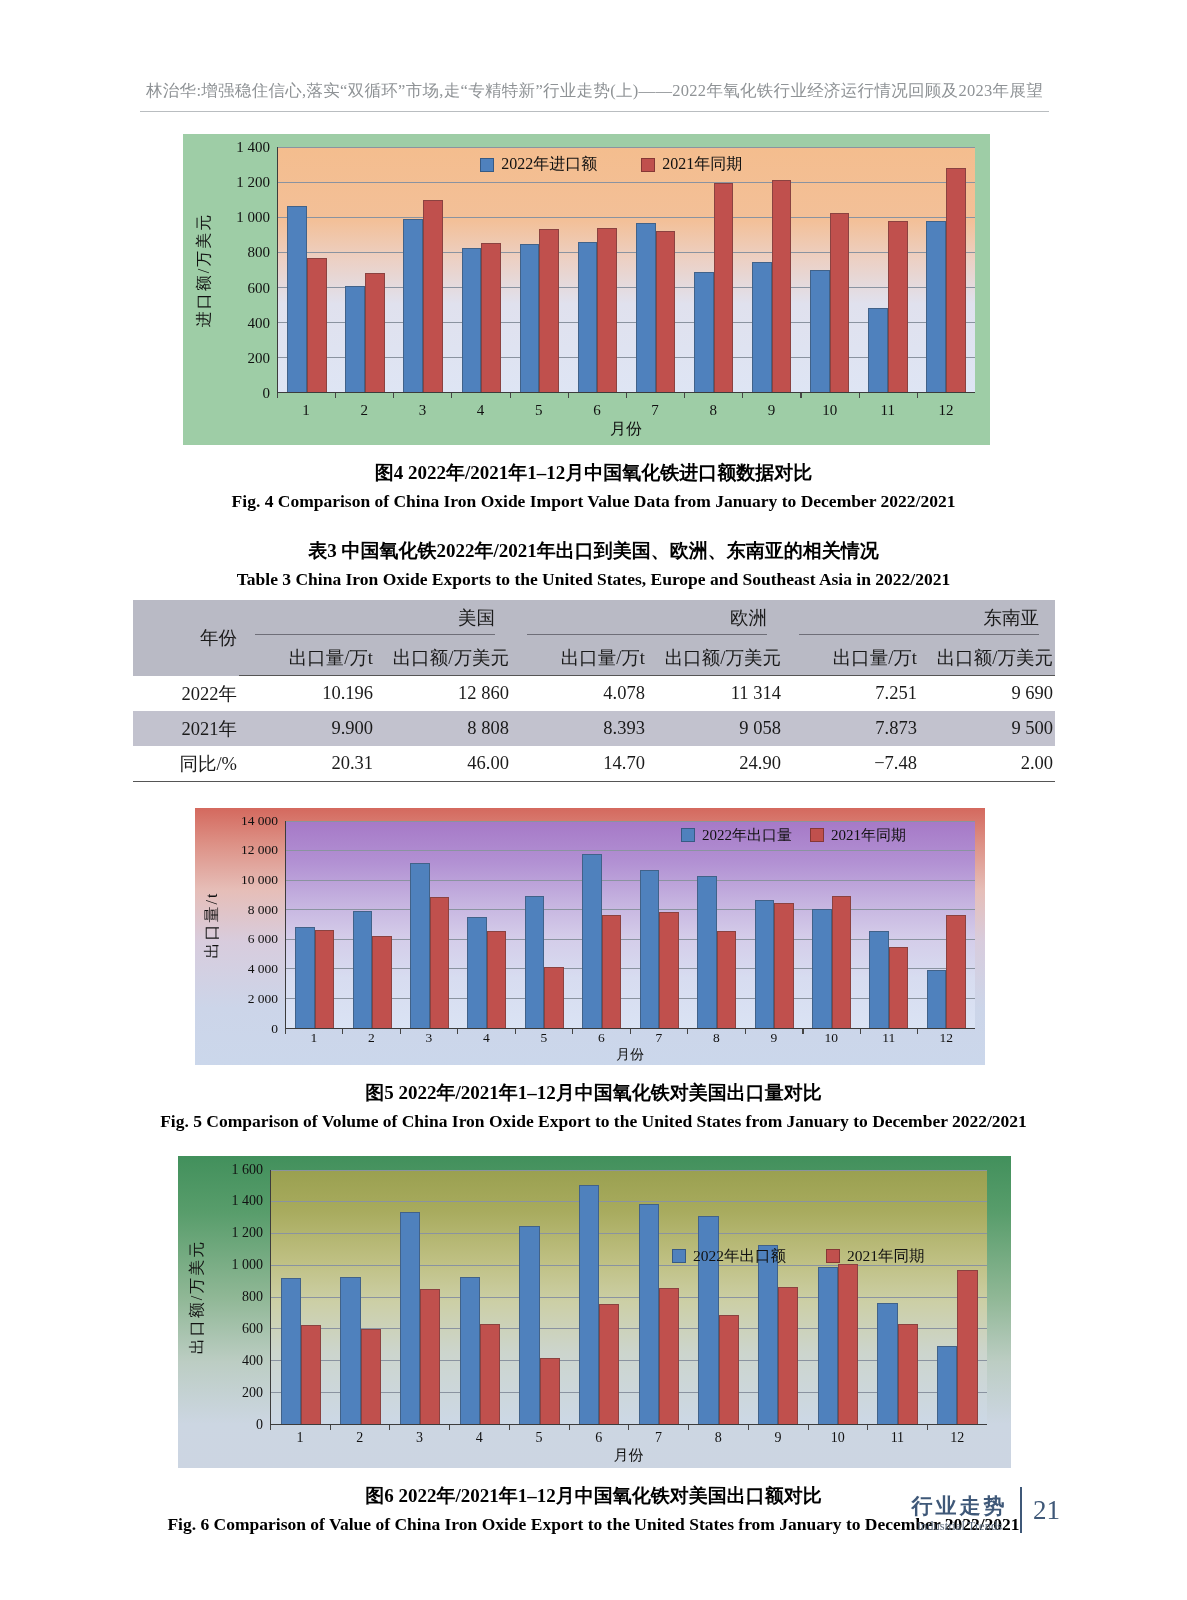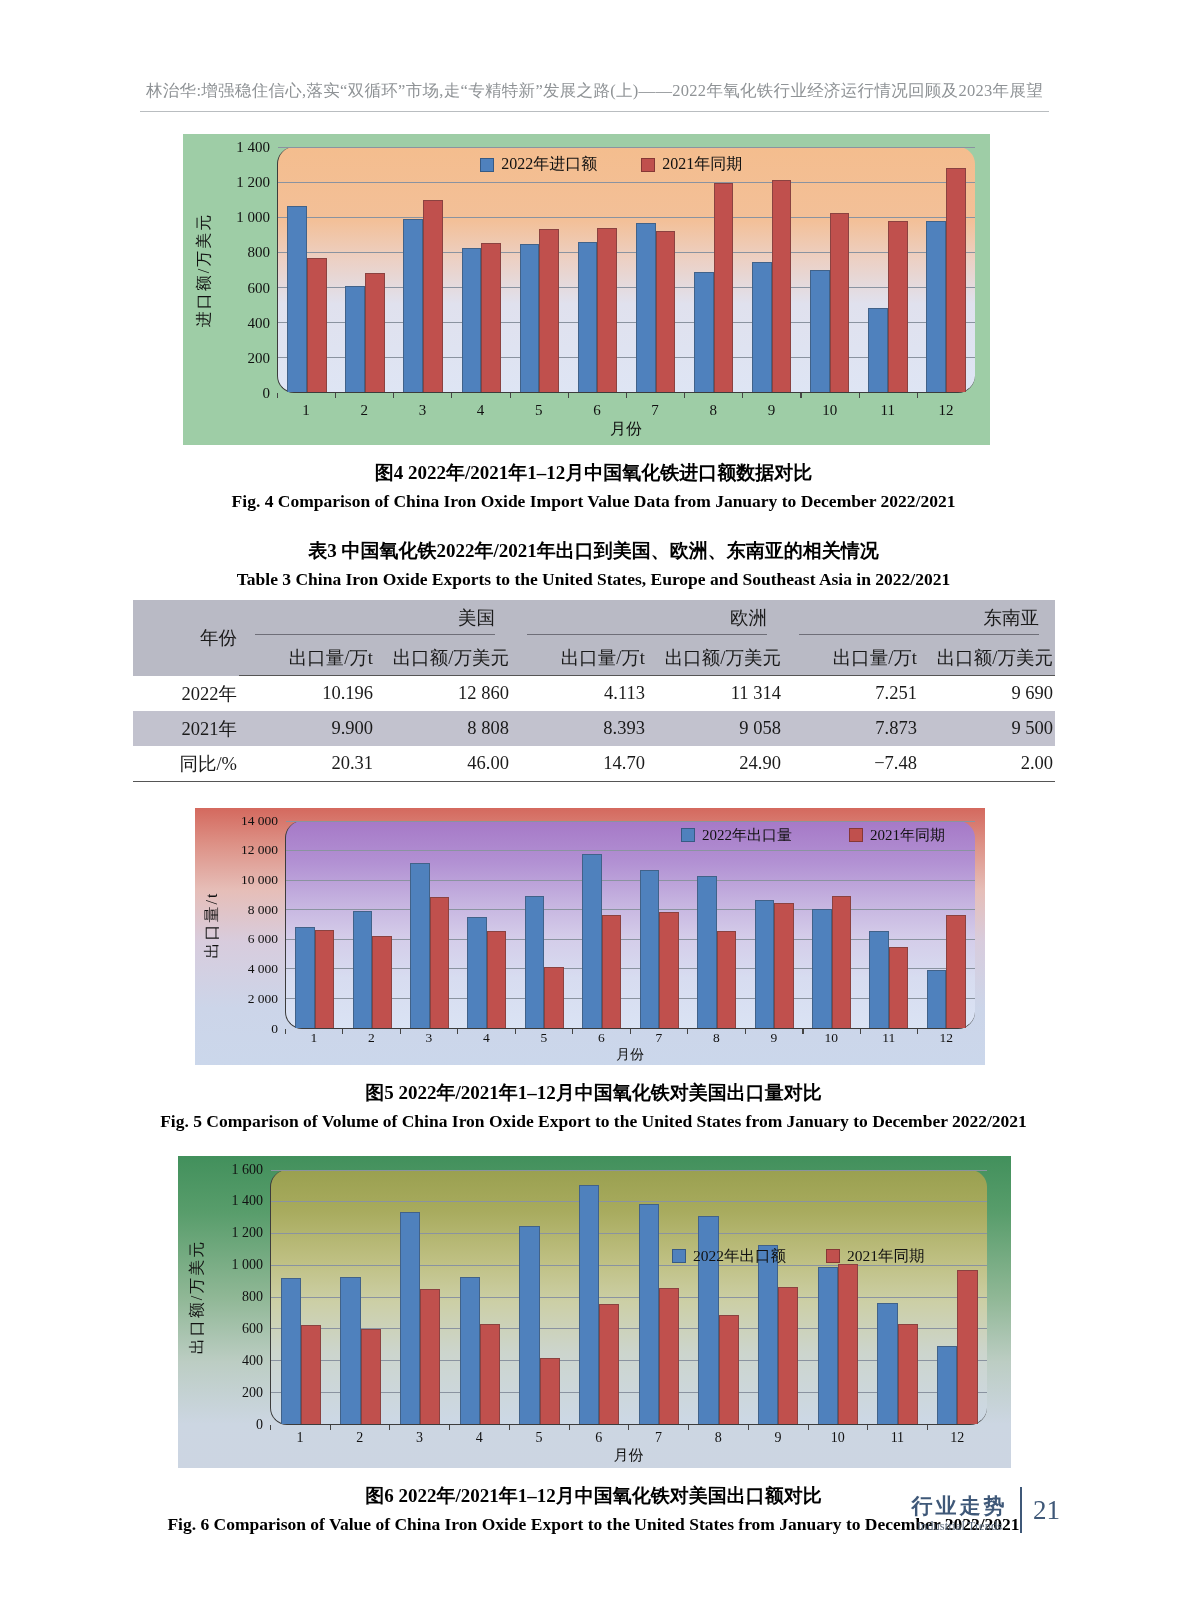--- a/index.html
+++ b/index.html
@@ -10,21 +10,21 @@
     padding-bottom:9px;border-bottom:1.5px solid #b9bdc0;letter-spacing:.3px;}
 
   
   .chartbox{box-sizing:border-box;}
   .chart{display:grid;height:100%;box-sizing:border-box;grid-template-columns:30px 58px 1fr;}
   .ylabel{grid-column:1;grid-row:1;position:relative;}
   .ylabel span{position:absolute;left:50%;top:50%;transform:translate(-50%,-50%) rotate(-90deg);
     white-space:nowrap;font-size:16px;letter-spacing:2px;color:#111;}
   .yticks{grid-column:2;grid-row:1;position:relative;}
   .ytick{position:absolute;right:7px;transform:translateY(-50%);white-space:nowrap;color:#111;}
-  .plot{grid-column:3;grid-row:1;position:relative;border-left:1.5px solid #3c3c3c;border-bottom:1.5px solid #3c3c3c;border-radius:17px;}
+  .plot{grid-column:3;grid-row:1;position:relative;border-left:1.5px solid #3c3c3c;border-bottom:1.5px solid #3c3c3c;}
   .gridline{position:absolute;left:0;width:100%;height:1px;background:#8a93a0;}
   .bars{position:absolute;left:0;top:0;width:100%;height:100%;display:flex;}
   .bargroup{flex:1;display:flex;align-items:flex-end;justify-content:center;height:100%;}
   .bar{width:34%;box-sizing:border-box;border:1px solid rgba(40,40,40,.35);border-bottom:none;}
   .legend{position:absolute;display:flex;align-items:center;gap:44px;font-size:16px;color:#111;white-space:nowrap;}
   .legend-item{display:flex;align-items:center;}
   .swatch{width:14px;height:14px;display:inline-block;margin-right:7px;border:1px solid rgba(0,0,0,.3);box-sizing:border-box;}
   .xlabels{grid-column:3;grid-row:2;display:flex;align-items:flex-end;
     background-image:repeating-linear-gradient(to right,#444 0 1px,transparent 1px calc(100%/12));
     background-size:100% 5px;background-repeat:no-repeat;}
@@ -37,21 +37,21 @@
   #chart-fig4 .plot{background:linear-gradient(to bottom,#f4bd8e 0%,#f3c098 30%,#ecd0c4 46%,#e0e1ee 64%,#dee5f4 100%);}
   #chart-fig4 .ytick,#chart-fig4 .xlab{font-size:15px;}
 
   
   #chart-fig5{margin:0 0 0 195px;width:790px;height:257px;
     background:linear-gradient(to bottom,#d4695e 0%,#dd9186 14%,#e6beb8 32%,#d8ccdd 52%,#ccd5e9 78%,#cbd7eb 100%);}
   #chart-fig5 .chart{grid-template-rows:1fr 17px 17px;padding:13px 10px 2px 2px;}
   #chart-fig5 .plot{background:linear-gradient(to bottom,#a679c7 0%,#b291d3 20%,#c6b4e0 40%,#d4cce9 56%,#d7dcf0 76%,#dae3f4 100%);}
   #chart-fig5 .ytick,#chart-fig5 .xlab{font-size:13.5px;}
   #chart-fig5 .xtitle{font-size:14px;}
-  #chart-fig5 .legend{font-size:15px;gap:57px;padding-left:23px;}
+  #chart-fig5 .legend{font-size:15px;gap:18px;padding-left:23px;}
 
   
   #chart-fig6{margin:0 0 0 178px;width:833px;height:312px;
     background:linear-gradient(to bottom,#42905c 0%,#589d6b 18%,#8fb795 45%,#bccdc3 66%,#ccd6e2 86%,#ccd5e2 100%);}
   #chart-fig6 .chart{grid-template-rows:1fr 21px 20px;padding:14px 24px 2px 4px;}
   #chart-fig6 .plot{background:linear-gradient(to bottom,#9aa050 0%,#a8ab5e 16%,#bfc083 36%,#cccfa6 52%,#ccd5cd 72%,#ccd8e6 100%);}
   #chart-fig6 .ytick,#chart-fig6 .xlab{font-size:14px;}
   #chart-fig6 .xtitle{font-size:15px;}
   #chart-fig6 .legend{font-size:15.5px;gap:40px;}
 
@@ -76,21 +76,21 @@
   .page-footer{position:absolute;right:127px;bottom:66px;display:flex;align-items:center;}
   .f-txt{text-align:center;margin-top:8px;}
   .f-zh{font-size:21px;font-weight:bold;color:#3f5878;letter-spacing:3px;line-height:1.1;}
   .f-en{font-size:12.5px;color:#5c6b7d;margin-top:1px;}
   .f-bar{width:2.5px;height:46px;background:#3f5878;margin:0 11px 0 12px;}
   .f-num{font-size:27px;color:#3f5878;text-align:right;}
 </style>
 </head>
 <body>
 
-<div class="page-header">林治华:增强稳住信心,落实“双循环”市场,走“专精特新”发展之路(上)——2022年氧化铁行业经济运行情况回顾及2023年展望</div>
+<div class="page-header">林治华:增强稳住信心,落实“双循环”市场,走“专精特新”行业走势(上)——2022年氧化铁行业经济运行情况回顾及2023年展望</div>
 
 <div id="chart-fig4" class="chartbox">
   <div class="chart">
     <div class="ylabel">
         <span>进口额/万美元</span>
       </div>
     <div class="yticks">
         <div class="ytick" style="top: 0%;">1 400</div>
         <div class="ytick" style="top: 14.2857%;">1 200</div>
         <div class="ytick" style="top: 28.5714%;">1 000</div>
@@ -223,21 +223,21 @@
         <th class="hdr">出口额/万美元</th>
         <th class="hdr">出口量/万t</th>
         <th class="hdr">出口额/万美元</th>
       </tr>
     </thead>
     <tbody>
       <tr>
         <td>2022年</td>
         <td>10.196</td>
         <td>12 860</td>
-        <td>4.113</td>
+        <td>4.078</td>
         <td>11 314</td>
         <td>7.251</td>
         <td>9 690</td>
       </tr>
       <tr class="alt">
         <td>2021年</td>
         <td>9.900</td>
         <td>8 808</td>
         <td>8.393</td>
         <td>9 058</td>

